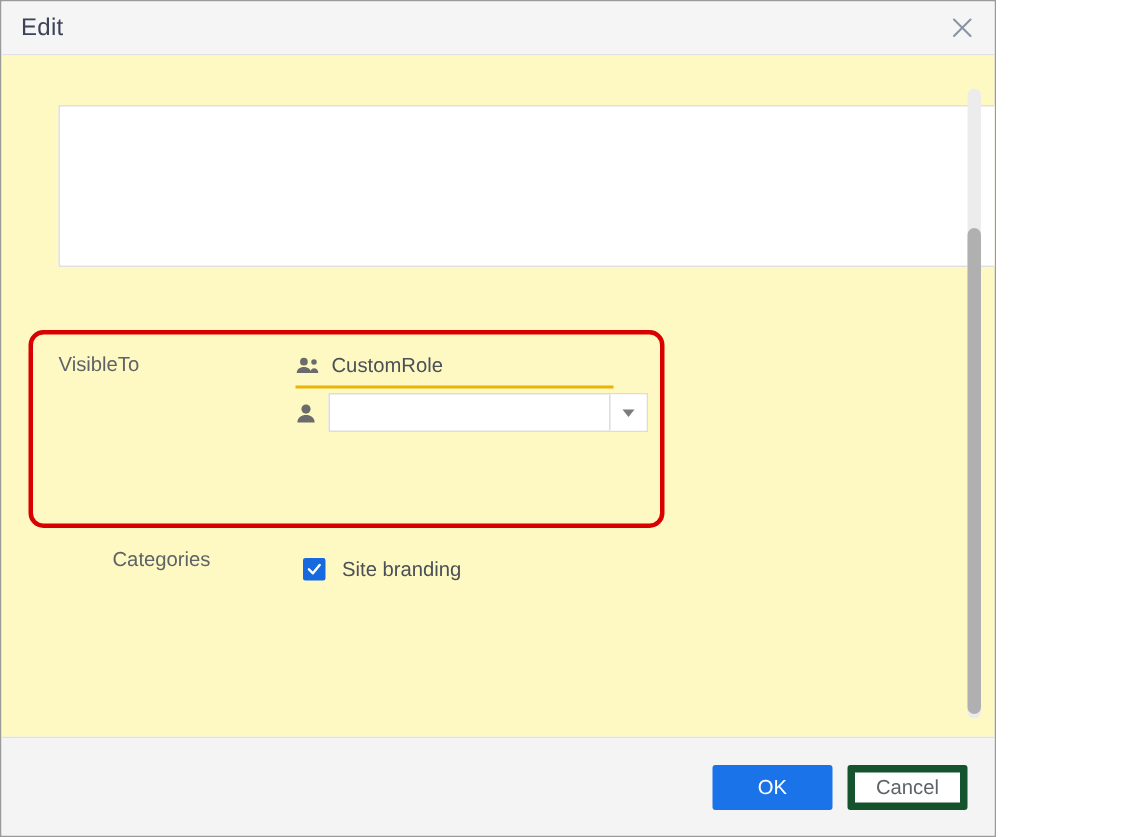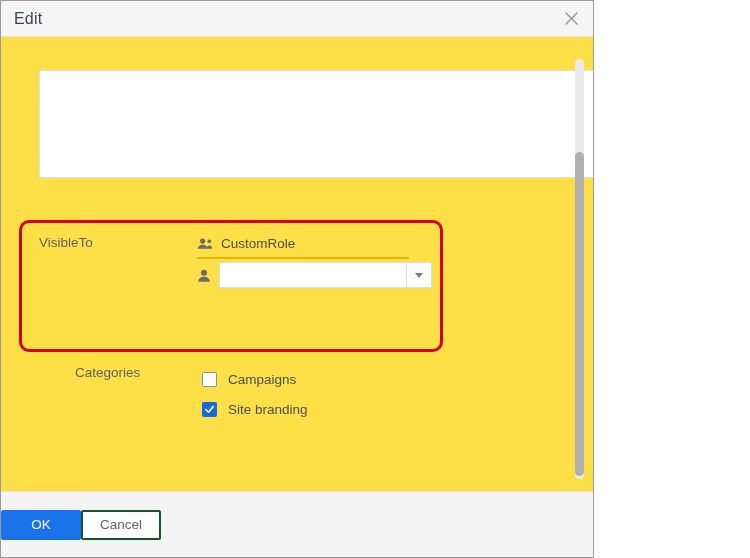--- a/index.html
+++ b/index.html
@@ -11,21 +11,21 @@
     height: 558px;
     font-family: "Liberation Sans", sans-serif;
     background: #ffffff;
     overflow: hidden;
   }
 
   .dialog {
     position: absolute;
     left: 0;
     top: 0;
-    width: 594px;
+    width: 664px;
     height: 558px;
     box-sizing: border-box;
     border: 1px solid #9a9a9a;
     background: #ffffff;
     display: flex;
     flex-direction: column;
   }
 
   
   .titlebar {
@@ -57,21 +57,21 @@
     color: #8a93a3;
     font-size: 17px;
     line-height: 1;
     cursor: pointer;
   }
 
   
   .dialog-body {
     position: relative;
     flex: 1 1 auto;
-    background: #fde047;
+    background: #fef9c3;
     overflow: hidden;
   }
 
   
   .top-box {
     position: absolute;
     left: 38px;
     top: 33px;
     width: 665px;
     height: 108px;
@@ -248,23 +248,24 @@
   }
 
   
   .footer {
     flex: 0 0 66px;
     height: 66px;
     background: #f4f4f4;
     border-top: 1px solid #e2e2e4;
     display: flex;
     align-items: center;
-    justify-content: flex-start;
+    justify-content: flex-end;
     padding-right: 18px;
     box-sizing: border-box;
+    gap: 10px;
   }
   .btn {
     height: 30px;
     min-width: 80px;
     box-sizing: border-box;
     font-family: "Liberation Sans", sans-serif;
     font-size: 13.5px;
     border-radius: 2px;
     cursor: pointer;
     display: inline-flex;
@@ -273,21 +274,21 @@
     padding: 0 12px;
   }
   .btn-primary {
     background: #1a73e8;
     color: #ffffff;
     border: 1px solid #1a73e8;
   }
   .btn-secondary {
     background: #ffffff;
     color: #5f6368;
-    border: 2px solid #14532d;
+    border: 5px solid #14532d;
   }
 </style>
 </head>
 <body>
 
 <div class="dialog">
 
   <div class="titlebar">
     <span class="titlebar-title">Edit</span>
     <div class="close-btn">
@@ -338,26 +339,20 @@
           </span>
         </span>
       </div>
 
     </div>
 
     <div class="field-label label-categories">Categories</div>
 
     <div class="category-list">
 
-      <div class="cb-row">
-        <span class="cb-box">
-          
-        </span>
-        <span class="cb-label">Campaigns</span>
-      </div>
 
 
       <div class="cb-row checked">
         <span class="cb-box">
           <svg class="cb-check" viewBox="0 0 10 10" aria-hidden="true">
             <path d="M1 5 L4 8 L9 1.8" stroke="#ffffff" stroke-width="1.8" fill="none" stroke-linecap="round" stroke-linejoin="round"></path>
           </svg>
         </span>
         <span class="cb-label">Site branding</span>
       </div>

